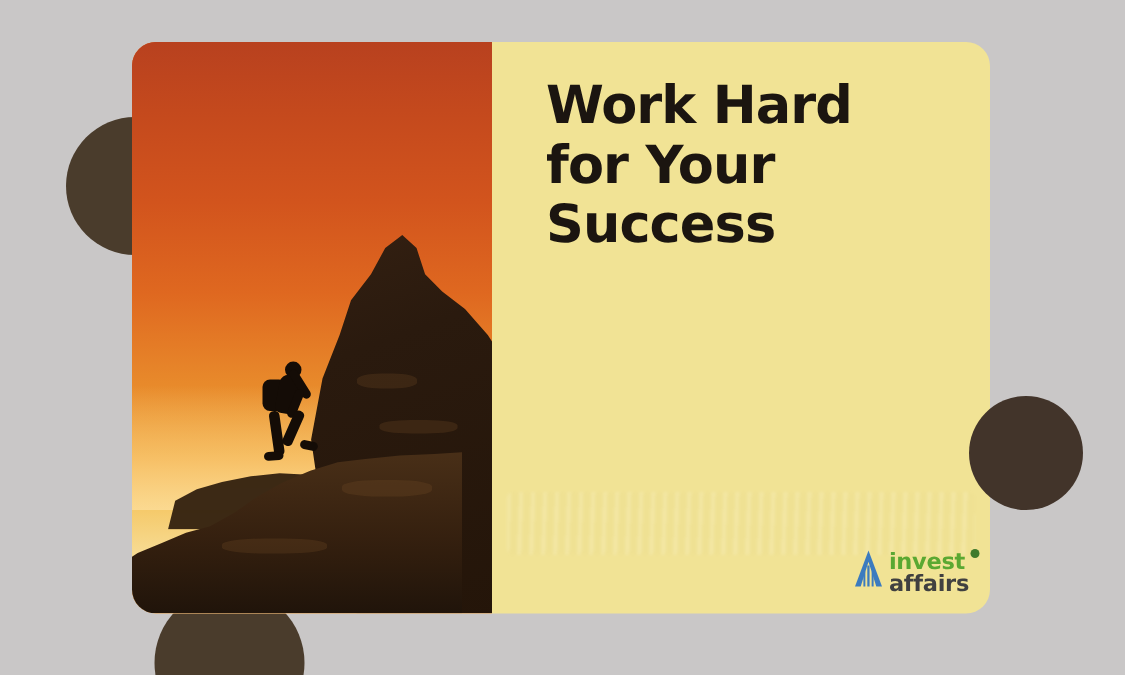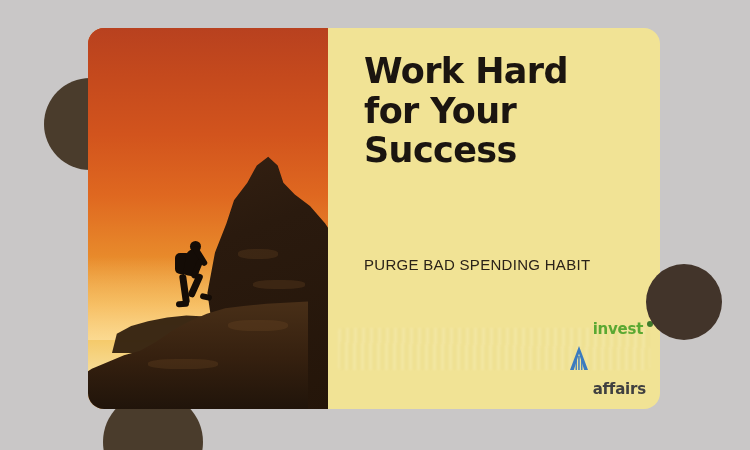--- a/index.html
+++ b/index.html
@@ -223,21 +223,20 @@
     display: flex;
     align-items: center;
     gap: 4px;
   }
   #logo-mark { display: block; }
   #logo-words {
     display: flex;
     flex-direction: column;
     line-height: 1.0;
     position: relative;
-    gap: 45px;
   }
   #logo-line1 {
     font-family: "DejaVu Sans", sans-serif;
     font-size: 15px;
     font-weight: bold;
     color: #5aa832;
     letter-spacing: -0.2px;
   }
   #logo-line2 {
     font-family: "DejaVu Sans", sans-serif;
@@ -289,21 +288,20 @@
         <div id="c-leg-back"></div>
         <div id="c-foot-front"></div>
         <div id="c-foot-back"></div>
       </div>
     </div>
 
     <div id="content">
       <h1 id="headline">Work Hard
 for Your
 Success</h1>
-      <p id="subhead">PURGE BAD SPENDING HABIT</p>
       <div id="watermark"></div>
 
       <div id="logo">
         <span id="logo-mark">
           <svg width="20" height="26" viewBox="0 0 20 26" aria-hidden="true">
             <polygon points="10,1 19,25 15.2,25 10,8.5 4.8,25 1,25" fill="#3b7bbf"></polygon>
             <rect x="9.2" y="11" width="1.5" height="14" fill="#3b7bbf"></rect>
             <rect x="6.6" y="15" width="1.3" height="10" fill="#3b7bbf"></rect>
             <rect x="12.1" y="15" width="1.3" height="10" fill="#3b7bbf"></rect>
           </svg>

